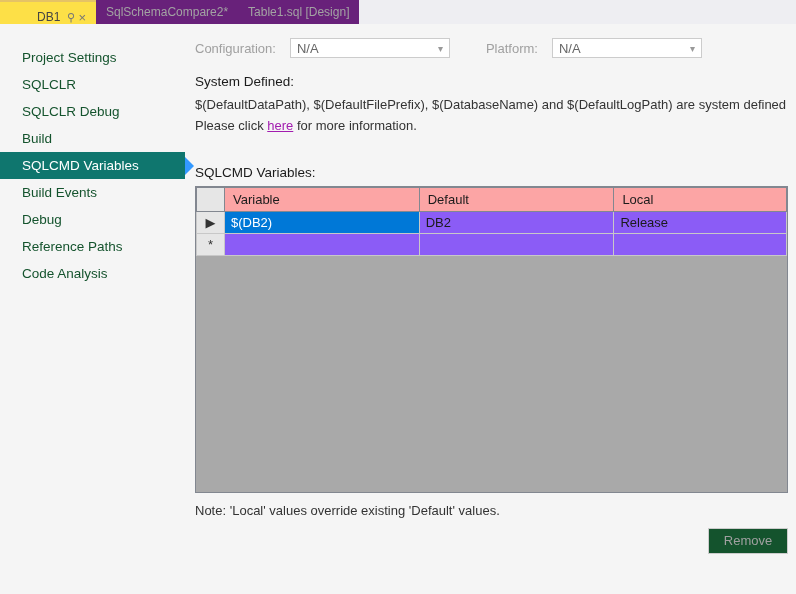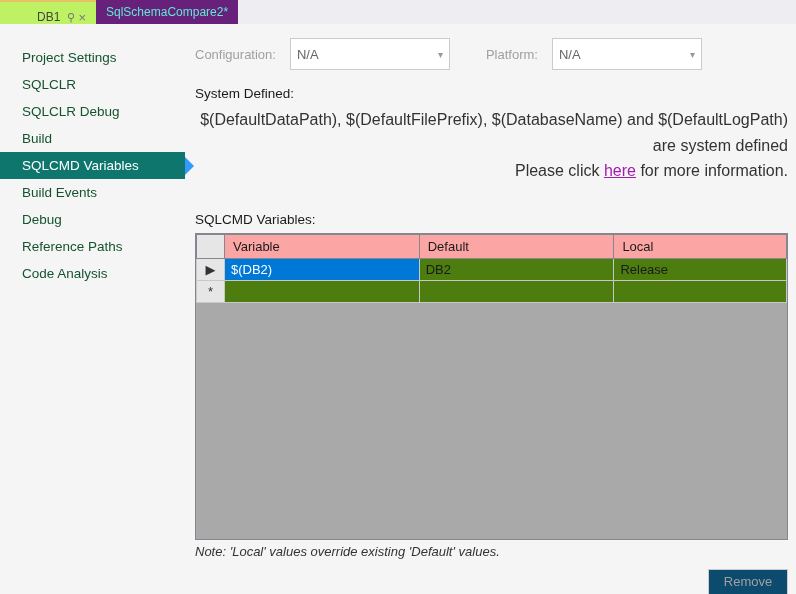--- a/index.html
+++ b/index.html
@@ -1,63 +1,66 @@
 <!DOCTYPE html>
 <html><head>
 <meta charset="utf-8">
 <style>
   * { box-sizing: border-box; margin: 0; padding: 0; font-family: "Segoe UI", Tahoma, sans-serif; }
   body { width: 796px; height: 594px; background: #f5f5f5; overflow: hidden; font-size: 13px; color: #1b1b1b; }
 
   
   .tab-bar { display: flex; height: 24px; background: #eeeef2; border-bottom: 0; }
-  .tab { display: flex; align-items: center; padding: 0 10px; height: 24px; font-size: 12px; color: #5eead4; background: #68217a; cursor: pointer; }
-  .tab.active { background: #bef264; color: #444; border-top: 2px solid #e5c365; height: 32px; padding-left: 37px; }
+  .tab { display: flex; align-items: center; padding: 0 10px; height: 24px; font-size: 12px; color: #a3a3a3; background: #68217a; cursor: pointer; }
+  .tab.active { background: #fde047; color: #444; border-top: 2px solid #e5c365; height: 32px; padding-left: 37px; }
 
   
   .content { display: flex; height: calc(594px - 24px); background: #f5f5f5; }
   .sidebar { width: 185px; padding: 20px 0 0 0; background: #f5f5f5; }
   .side-item { padding: 6px 12px 6px 22px; font-size: 13.5px; color: #14532d; cursor: pointer; position: relative; }
   .side-item.selected { background: #0f766e; color: #fff; }
   .side-item.selected::after {
     content: ""; position: absolute; right: -9px; top: 50%; transform: translateY(-50%);
     border-top: 9px solid transparent; border-bottom: 9px solid transparent; border-left: 9px solid #3399ff;
   }
 
   .main { flex: 1; padding: 14px 8px 16px 10px; }
 
   .row { display: flex; align-items: center; margin-bottom: 16px; gap: 8px; }
   .form-label { color: #a0a0a0; font-size: 13px; margin-right: 6px; }
-  .select { height: 32px; border: 1px solid #cccccc; background: #fff; color: #666; padding: 1px 6px; display: flex; align-items: center; justify-content: space-between; }
+  .select { height: 20px; border: 1px solid #cccccc; background: #fff; color: #666; padding: 1px 6px; display: flex; align-items: center; justify-content: space-between; }
   .select .chev { color: #999; font-size: 10px; }
 
   .section-title { font-size: 13.5px; margin: 10px 0 6px 0; }
-  .body-text { font-size: 16px; line-height: 1.6; color: #333; text-align: right; }
+  .body-text { font-size: 13px; line-height: 1.6; color: #333; }
   .link { color: #a21caf; text-decoration: underline; cursor: pointer; }
 
   .grid-wrap { border: 1px solid #828790; background: #a9a9a9; margin-top: 6px; }
   table.grid { width: 100%; border-collapse: collapse; table-layout: fixed; }
   table.grid th { background: #fca5a5; border: 1px solid #828790; padding: 4px 8px; text-align: left; font-weight: normal; font-size: 13px; }
-  table.grid td { background: #4d7c0f; border: 1px solid #c8c8c8; padding: 3px 6px; font-size: 13px; height: 22px; }
+  table.grid td { background: #8b5cf6; border: 1px solid #c8c8c8; padding: 3px 6px; font-size: 13px; height: 22px; }
   table.grid td.rowhead { background: #e6e6e6; text-align: center; color: #333; width: 28px; }
   table.grid th.rowhead { background: #e6e6e6; width: 28px; }
   table.grid td.sel { background: #0078d7; color: #fff; }
   .grid-body { height: 236px; background: #a9a9a9; border-top: none; }
 
-  .note { margin-top: 4px; font-size: 13px; color: #333; font-style: italic; }
+  .note { margin-top: 10px; font-size: 13px; color: #333; }
   .button-row { display: flex; justify-content: flex-end; margin-top: 10px; }
-  .btn { min-width: 80px; height: 26px; border: 1px solid #cccccc; background: #0c4a6e; color: #a0a0a0; font-size: 13px; cursor: default; padding: 0 12px; }
+  .btn { min-width: 80px; height: 26px; border: 1px solid #cccccc; background: #14532d; color: #a0a0a0; font-size: 13px; cursor: default; padding: 0 12px; }
 </style>
 </head>
 <body>
 
 <div class="tab-bar">
   <div class="tab active"><span>DB1</span>&nbsp;&nbsp;<span style="font-size:11px;color:#777">⚲</span>&nbsp;<span style="font-size:13px;color:#777">×</span></div>
   <div class="tab">
     <span>SqlSchemaCompare2*</span>
+  </div>
+  <div class="tab">
+    <span>Table1.sql [Design]</span>
   </div>
 </div>
 
 <div class="content">
 
   <div class="sidebar">
     <div class="side-item">Project Settings</div>
     <div class="side-item">SQLCLR</div>
     <div class="side-item">SQLCLR Debug</div>
     <div class="side-item">Build</div>

